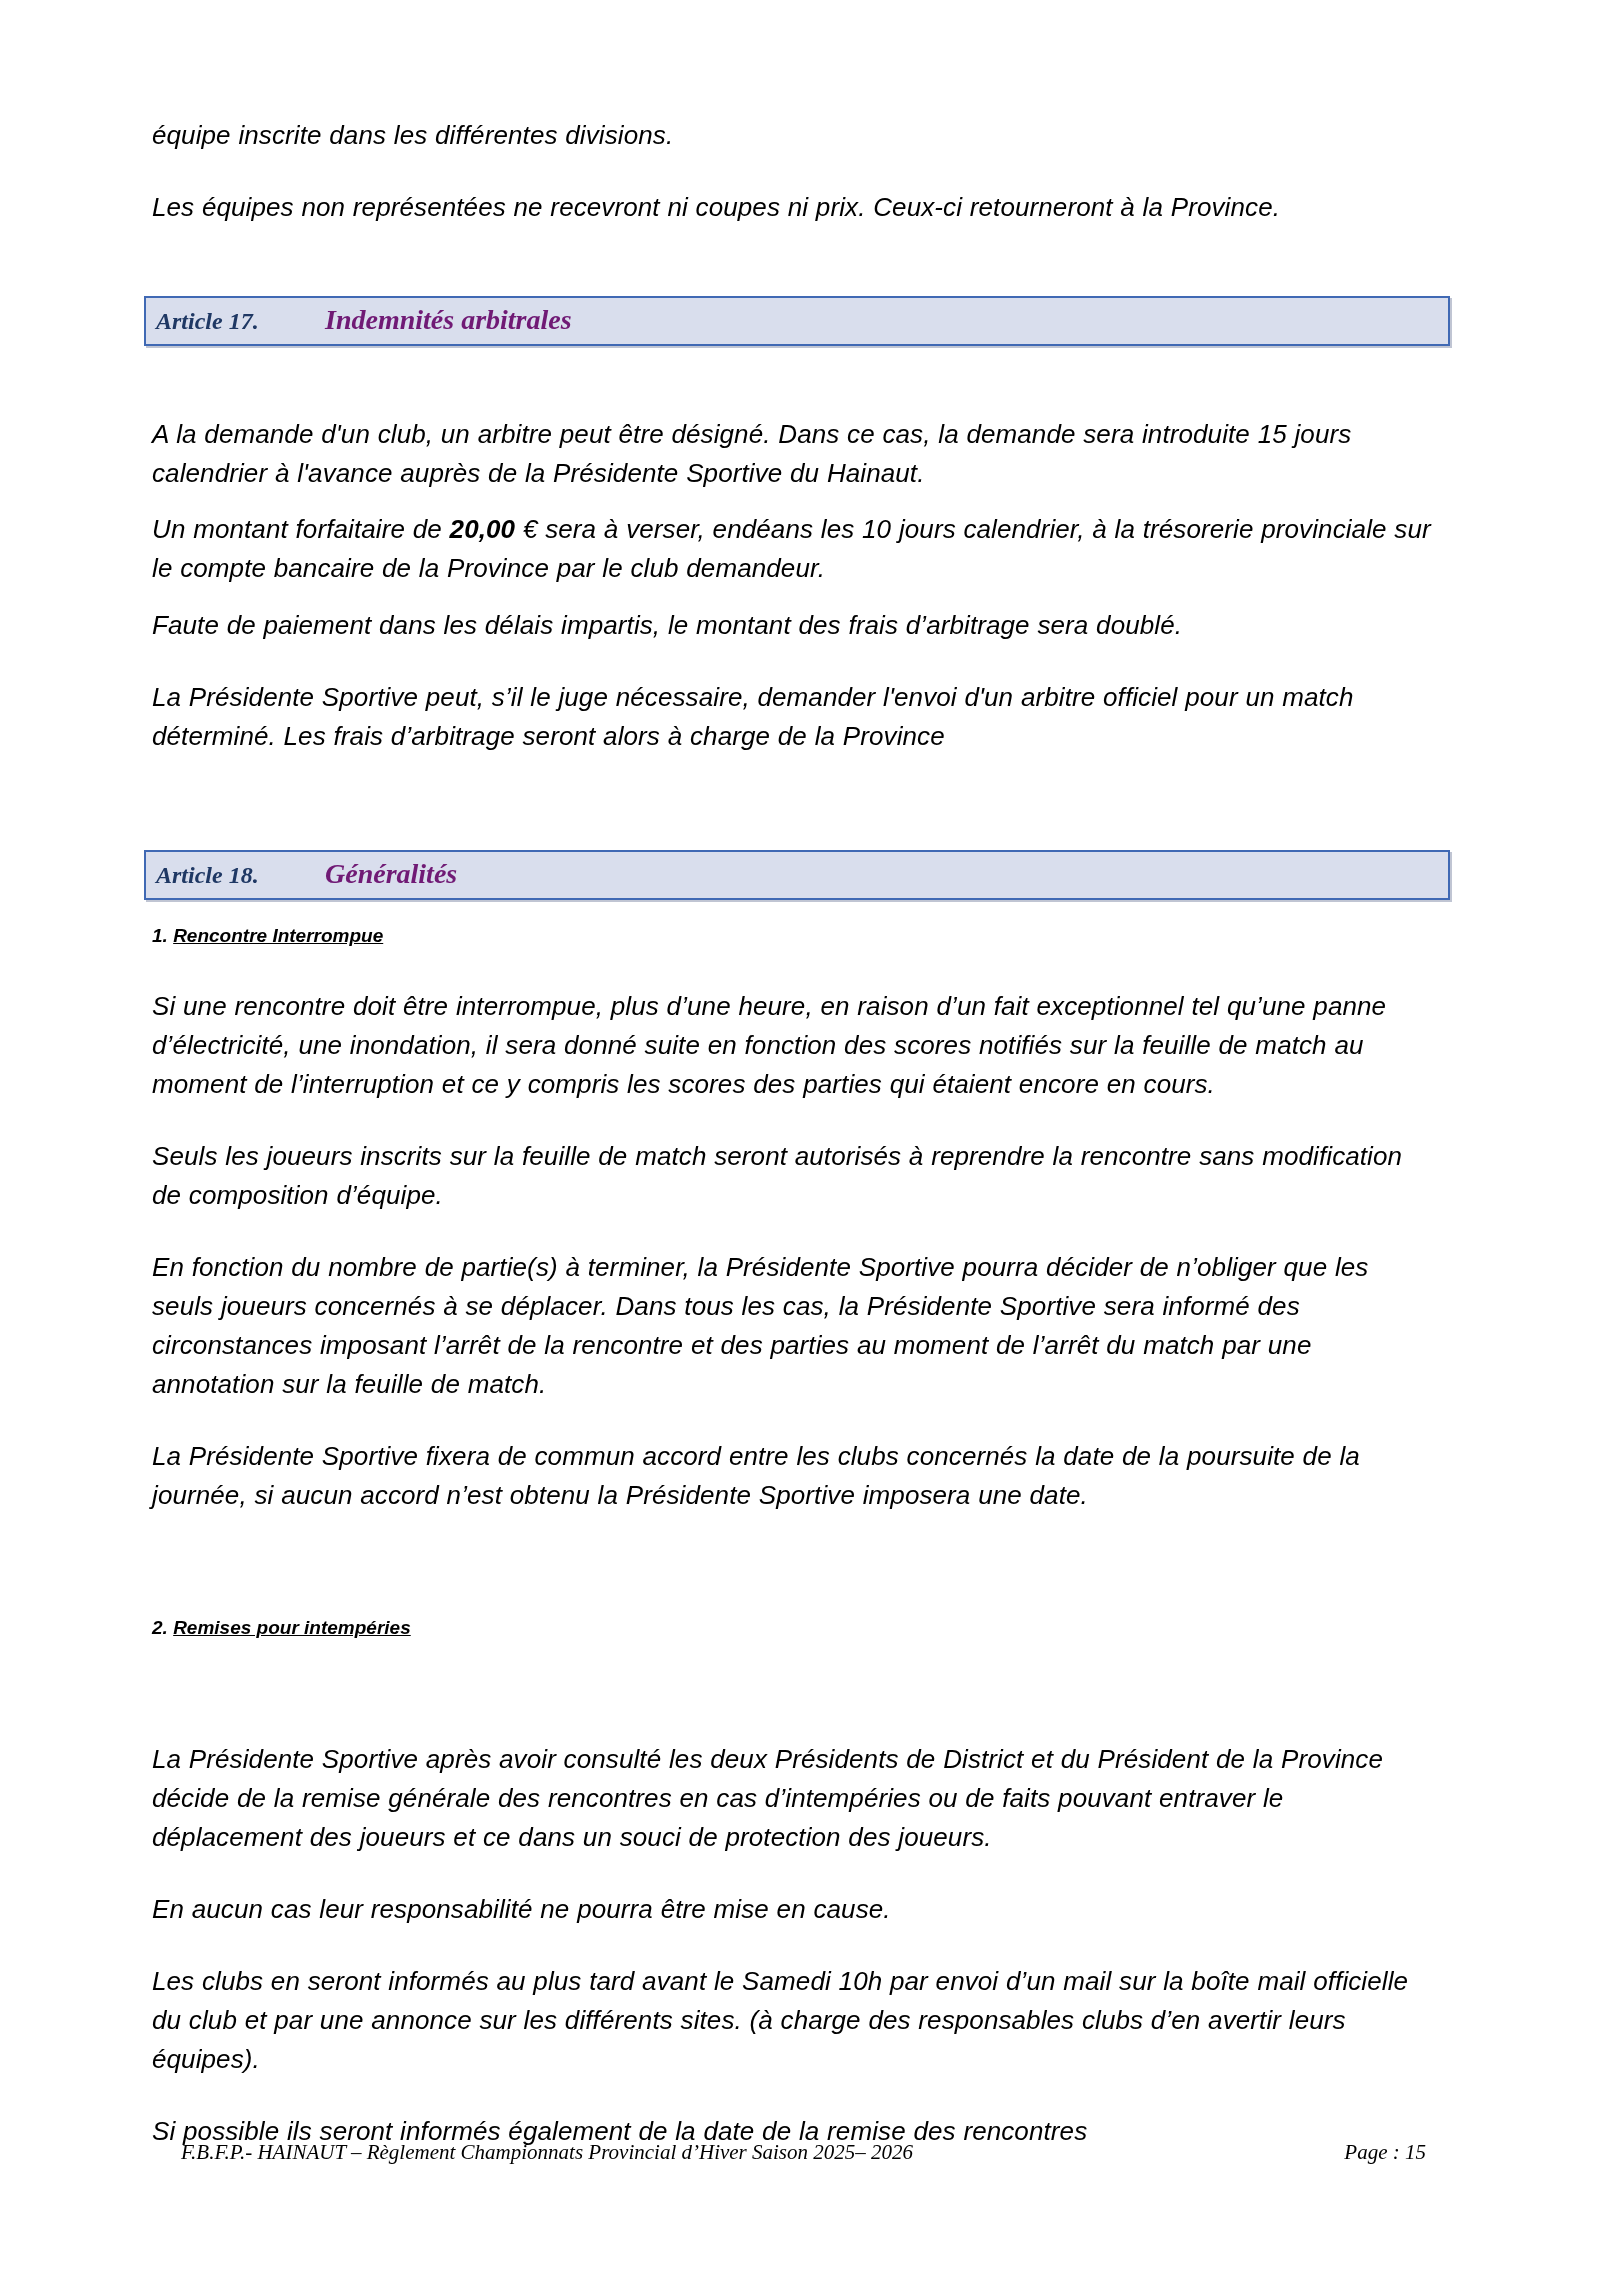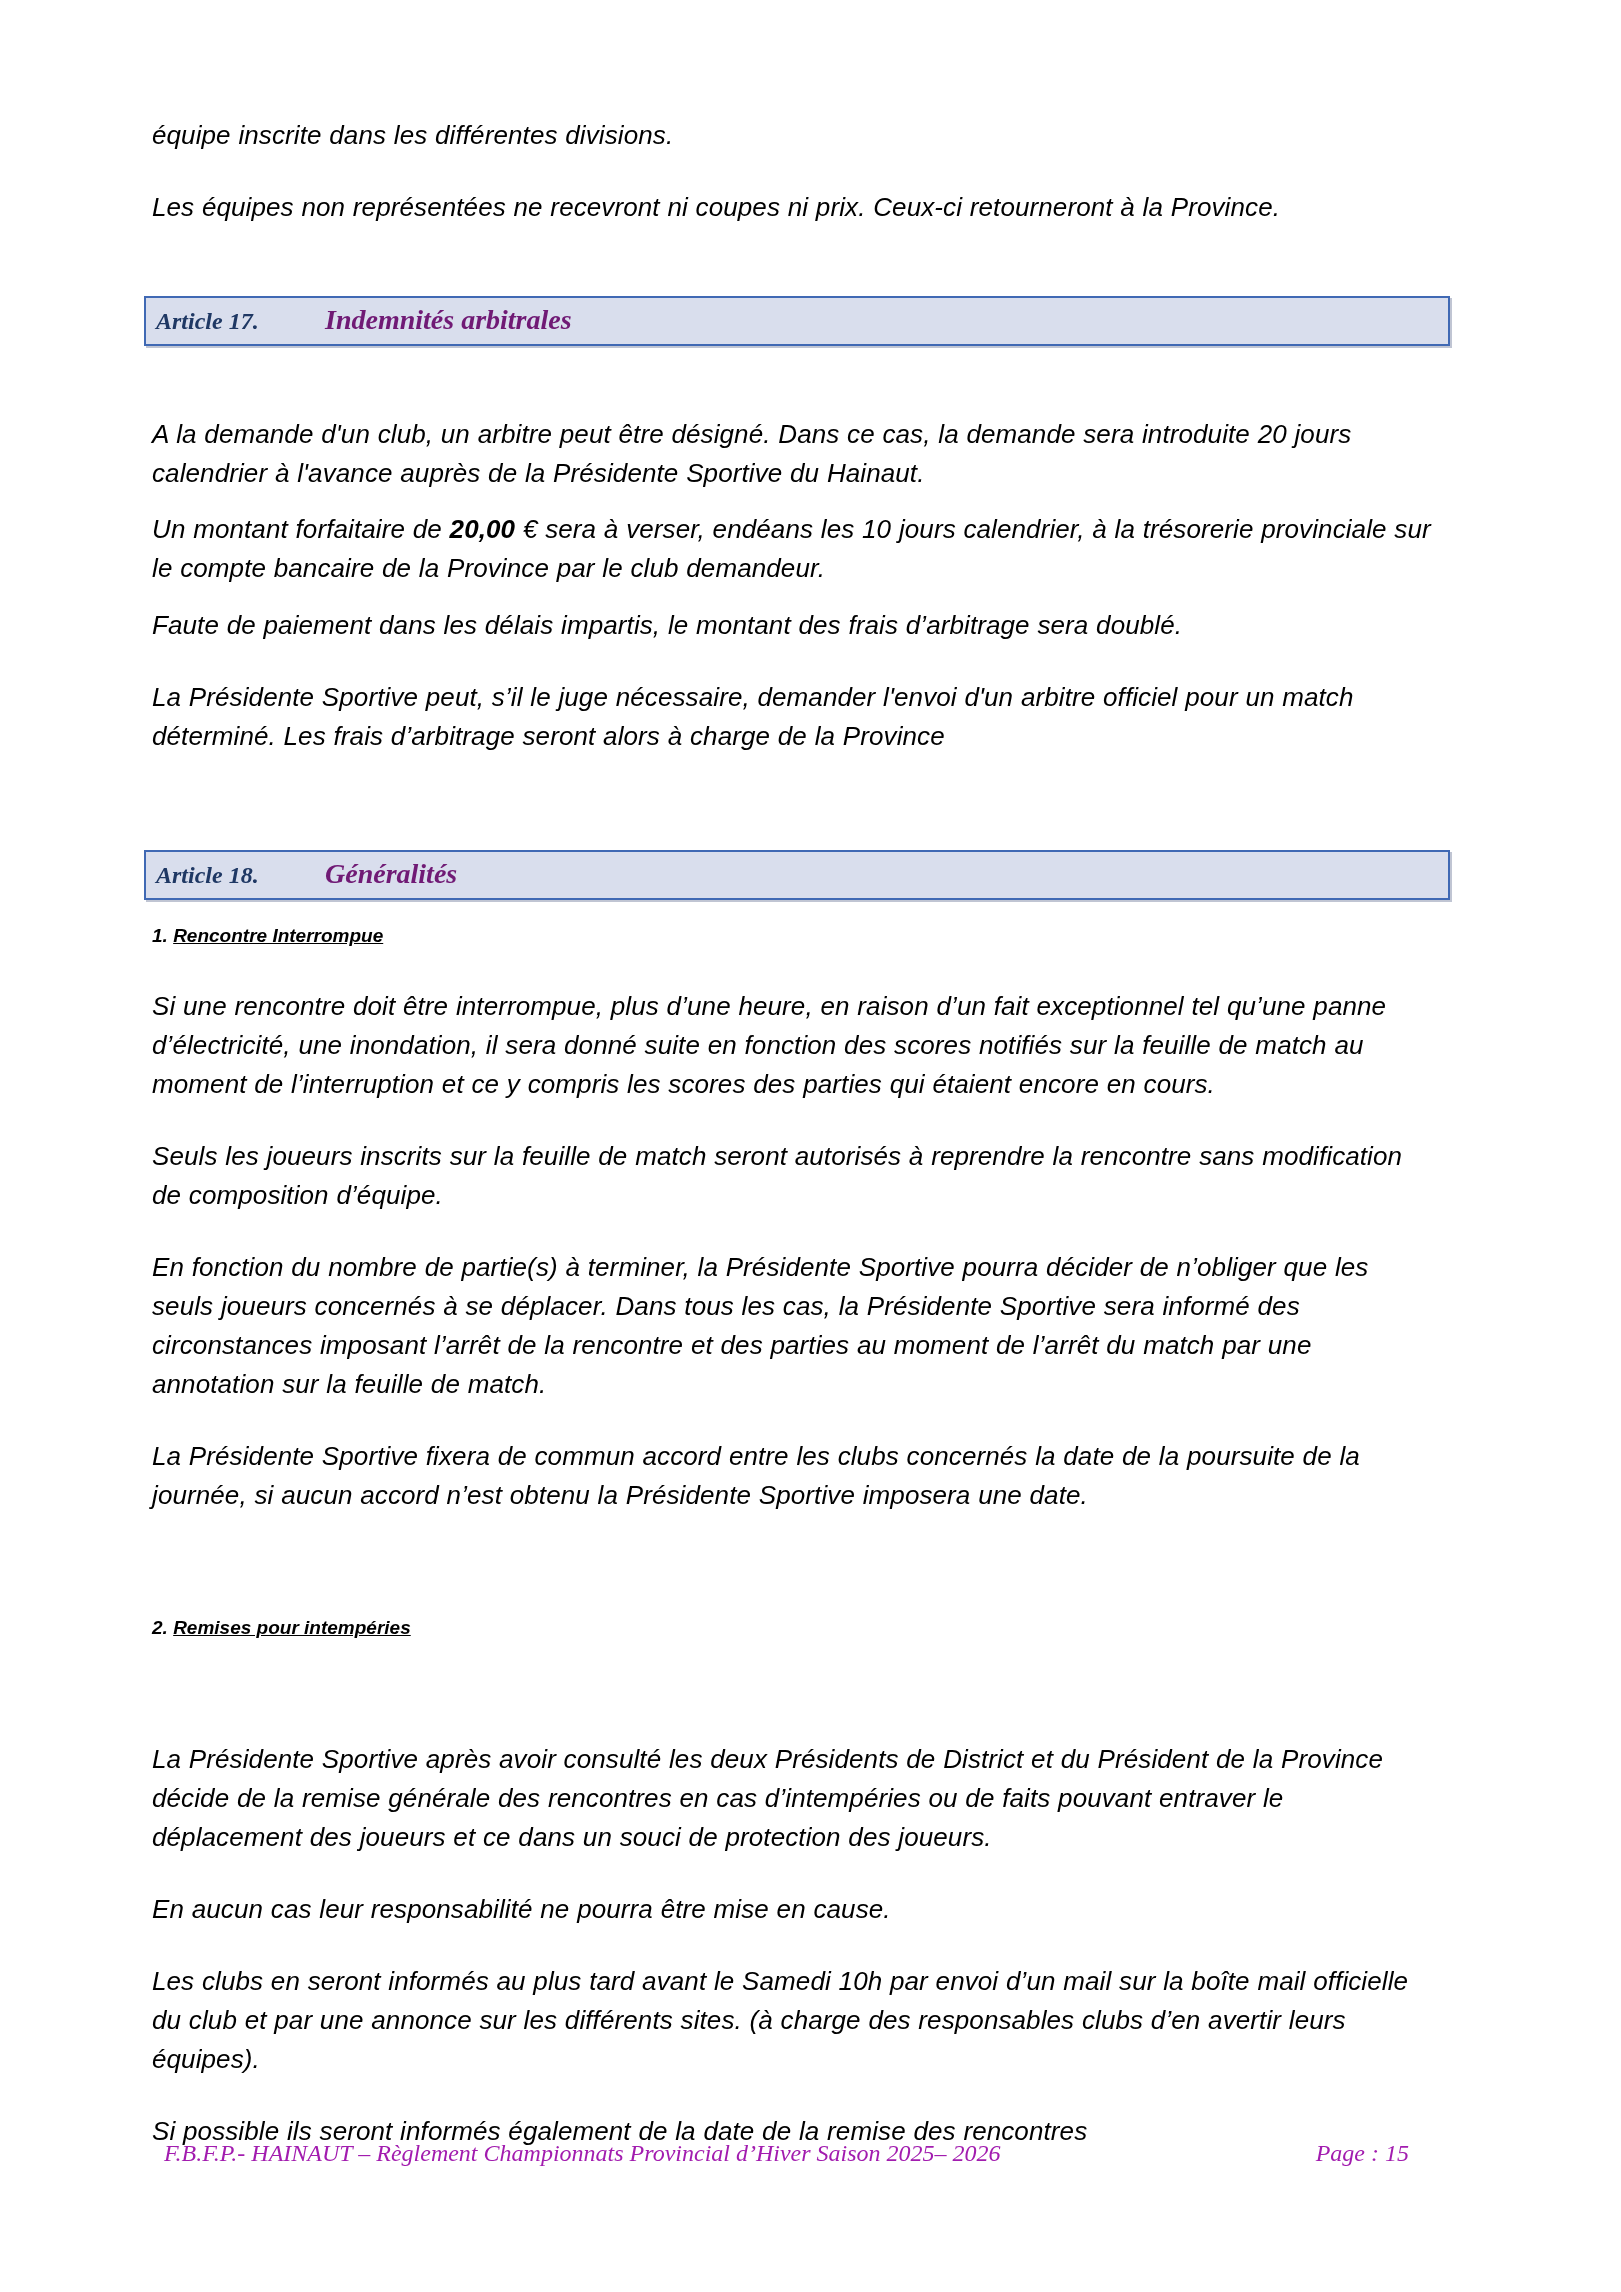--- a/index.html
+++ b/index.html
@@ -88,30 +88,30 @@
     font-size: 19px;
     line-height: 37px;
     white-space: nowrap;
   }
   .subhead .num { text-decoration: none; }
   .subhead .txt { text-decoration: underline; }
 
   
   .footer {
     position: absolute;
-    left: 164px;
+    left: 181px;
     top: 2140px;
     width: 1247px;
     display: flex;
     justify-content: space-between;
     align-items: baseline;
     font-family: "Liberation Serif", serif;
     font-style: italic;
-    font-size: 24px;
-    color: #a21caf;
+    font-size: 21px;
+    color: #000000;
     white-space: nowrap;
   }
   .footer .page-no { padding-right: 2px; }
 </style>
 </head>
 <body>
 
 <div class="page">
 
   <div class="content">
@@ -122,21 +122,21 @@
 
     <div class="gap-xl"></div>
 
     <div class="article-bar">
       <span class="art-num">Article 17.</span>
       <span class="art-title">Indemnités arbitrales</span>
     </div>
 
     <div class="gap-xl"></div>
 
-    <p class="para">A la demande d'un club, un arbitre peut être désigné. Dans ce cas, la demande sera introduite 20 jours calendrier à l'avance auprès de la Présidente Sportive du Hainaut.</p>
+    <p class="para">A la demande d'un club, un arbitre peut être désigné. Dans ce cas, la demande sera introduite 15 jours calendrier à l'avance auprès de la Présidente Sportive du Hainaut.</p>
 
     <div class="gap-sm"></div>
 
     <p class="para"><span>Un montant forfaitaire de </span><b class="bd">20,00</b><span> € sera à verser, endéans les 10 jours calendrier, à la trésorerie provinciale sur le compte bancaire de la Province par le club demandeur.</span></p>
 
     <div class="gap-sm"></div>
 
     <p class="para">Faute de paiement dans les délais impartis, le montant des frais d’arbitrage sera doublé.</p>
 
     <div class="gap-md"></div>

